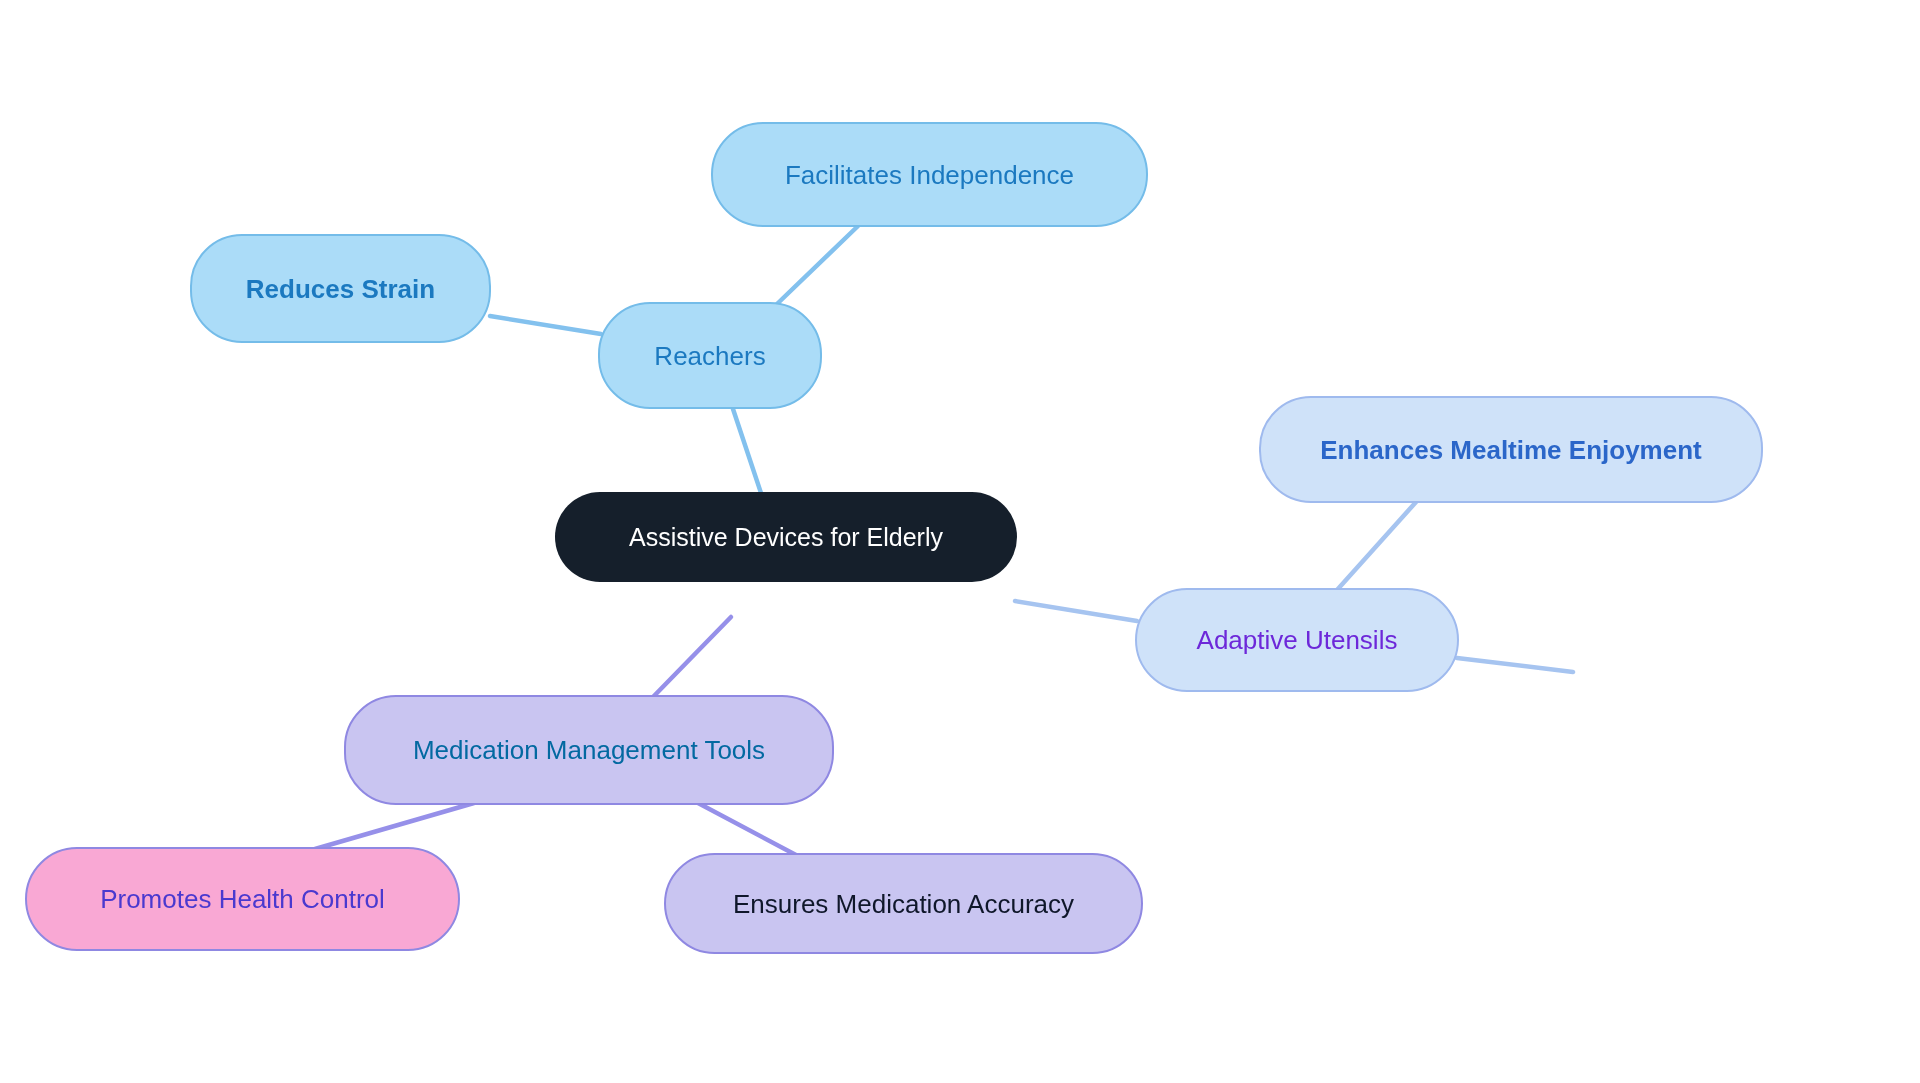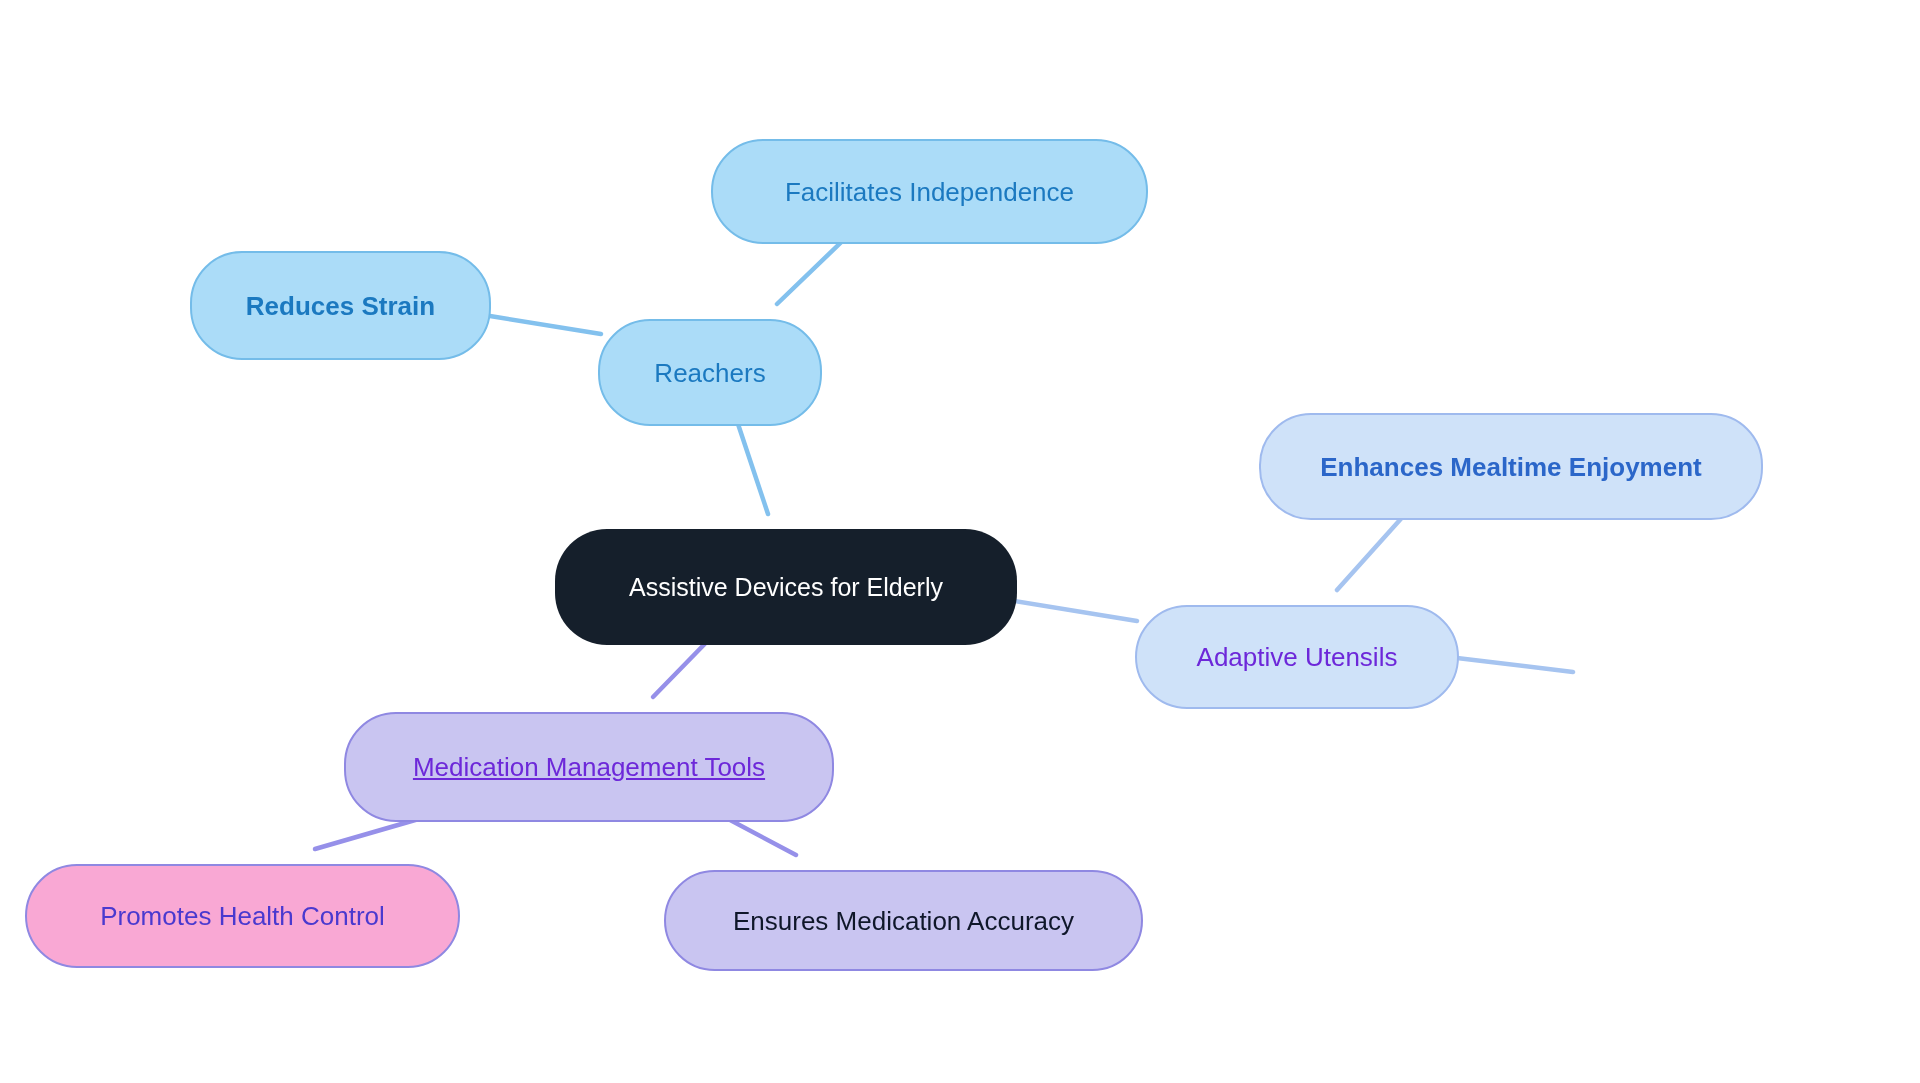--- a/index.html
+++ b/index.html
@@ -28,21 +28,20 @@
     display: flex;
     align-items: center;
     justify-content: center;
     box-sizing: border-box;
     border-radius: 52px;
     font-size: 26px;
     line-height: 1;
     white-space: nowrap;
     cursor: pointer;
     user-select: none;
-    margin-top: 17px;
   }
   .node.center {
     font-size: 25px;
   }
 </style>
 </head>
 <body>
 
 <div id="canvas">
   <svg id="edge-layer" viewBox="0 0 1920 1083" xmlns="http://www.w3.org/2000/svg">
@@ -50,39 +49,39 @@
       <line x1="490" y1="316" x2="601" y2="334" stroke="#83c1ee" stroke-width="4.5" stroke-linecap="round"></line>
       <line x1="858" y1="226" x2="777" y2="304" stroke="#83c1ee" stroke-width="4.5" stroke-linecap="round"></line>
       <line x1="1015" y1="601" x2="1137" y2="621" stroke="#a6c4f0" stroke-width="4.5" stroke-linecap="round"></line>
       <line x1="1416" y1="502" x2="1337" y2="590" stroke="#a6c4f0" stroke-width="4.5" stroke-linecap="round"></line>
       <line x1="1457" y1="658" x2="1573" y2="672" stroke="#a6c4f0" stroke-width="4.5" stroke-linecap="round"></line>
       <line x1="731" y1="617" x2="653" y2="697" stroke="#9690e9" stroke-width="4.5" stroke-linecap="round"></line>
       <line x1="474" y1="803" x2="315" y2="849" stroke="#9690e9" stroke-width="4.5" stroke-linecap="round"></line>
       <line x1="698" y1="803" x2="796" y2="855" stroke="#9690e9" stroke-width="4.5" stroke-linecap="round"></line>
     </svg>
 
-<div class="node center" style="left: 555px; top: 512px; width: 462px; height: 116px; background: rgb(21, 31, 43); color: rgb(255, 255, 255); text-align: center;">
+<div class="node center" style="left: 555px; top: 492px; width: 462px; height: 90px; background: rgb(21, 31, 43); color: rgb(255, 255, 255); text-align: center;">
       <span>Assistive Devices for Elderly</span>
     </div>
     <div class="node" style="left: 598px; top: 302px; width: 224px; height: 107px; background: rgb(171, 220, 248); color: rgb(27, 121, 192); border: 2px solid rgb(116, 188, 233); justify-content: center;">
       <span>Reachers</span>
     </div>
     <div class="node" style="left: 190px; top: 234px; width: 301px; height: 109px; background: rgb(171, 220, 248); color: rgb(27, 121, 192); border: 2px solid rgb(116, 188, 233); font-weight: bold;">
       <span>Reduces Strain</span>
     </div>
     <div class="node" style="left: 711px; top: 122px; width: 437px; height: 105px; background: rgb(171, 220, 248); color: rgb(27, 121, 192); border: 2px solid rgb(116, 188, 233);">
       <span>Facilitates Independence</span>
     </div>
     <div class="node" style="left: 1135px; top: 588px; width: 324px; height: 104px; background: rgb(207, 226, 249); color: #6d28d9; border: 2px solid rgb(159, 186, 238);">
       <span>Adaptive Utensils</span>
     </div>
     <div class="node" style="left: 1259px; top: 396px; width: 504px; height: 107px; background: rgb(207, 226, 249); color: rgb(43, 102, 201); border: 2px solid rgb(159, 186, 238); font-weight: bold;">
       <span>Enhances Mealtime Enjoyment</span>
     </div>
-    <div class="node" style="left: 344px; top: 695px; width: 490px; height: 110px; background: rgb(201, 197, 241); color: #6d28d9; border: 2px solid rgb(143, 136, 226); text-decoration: underline;">
+    <div class="node" style="left: 344px; top: 695px; width: 490px; height: 110px; background: rgb(201, 197, 241); color: #0369a1; border: 2px solid rgb(143, 136, 226);">
       <span>Medication Management Tools</span>
     </div>
     <div class="node" style="left: 25px; top: 847px; width: 435px; height: 104px; background: #f9a8d4; color: rgb(74, 57, 207); border: 2px solid rgb(143, 136, 226); align-items: center;">
       <span>Promotes Health Control</span>
     </div>
     <div class="node" style="left: 664px; top: 853px; width: 479px; height: 101px; background: rgb(201, 197, 241); color: #0f172a; border: 2px solid rgb(143, 136, 226);">
       <span>Ensures Medication Accuracy</span>
     </div>
   </div>
 

